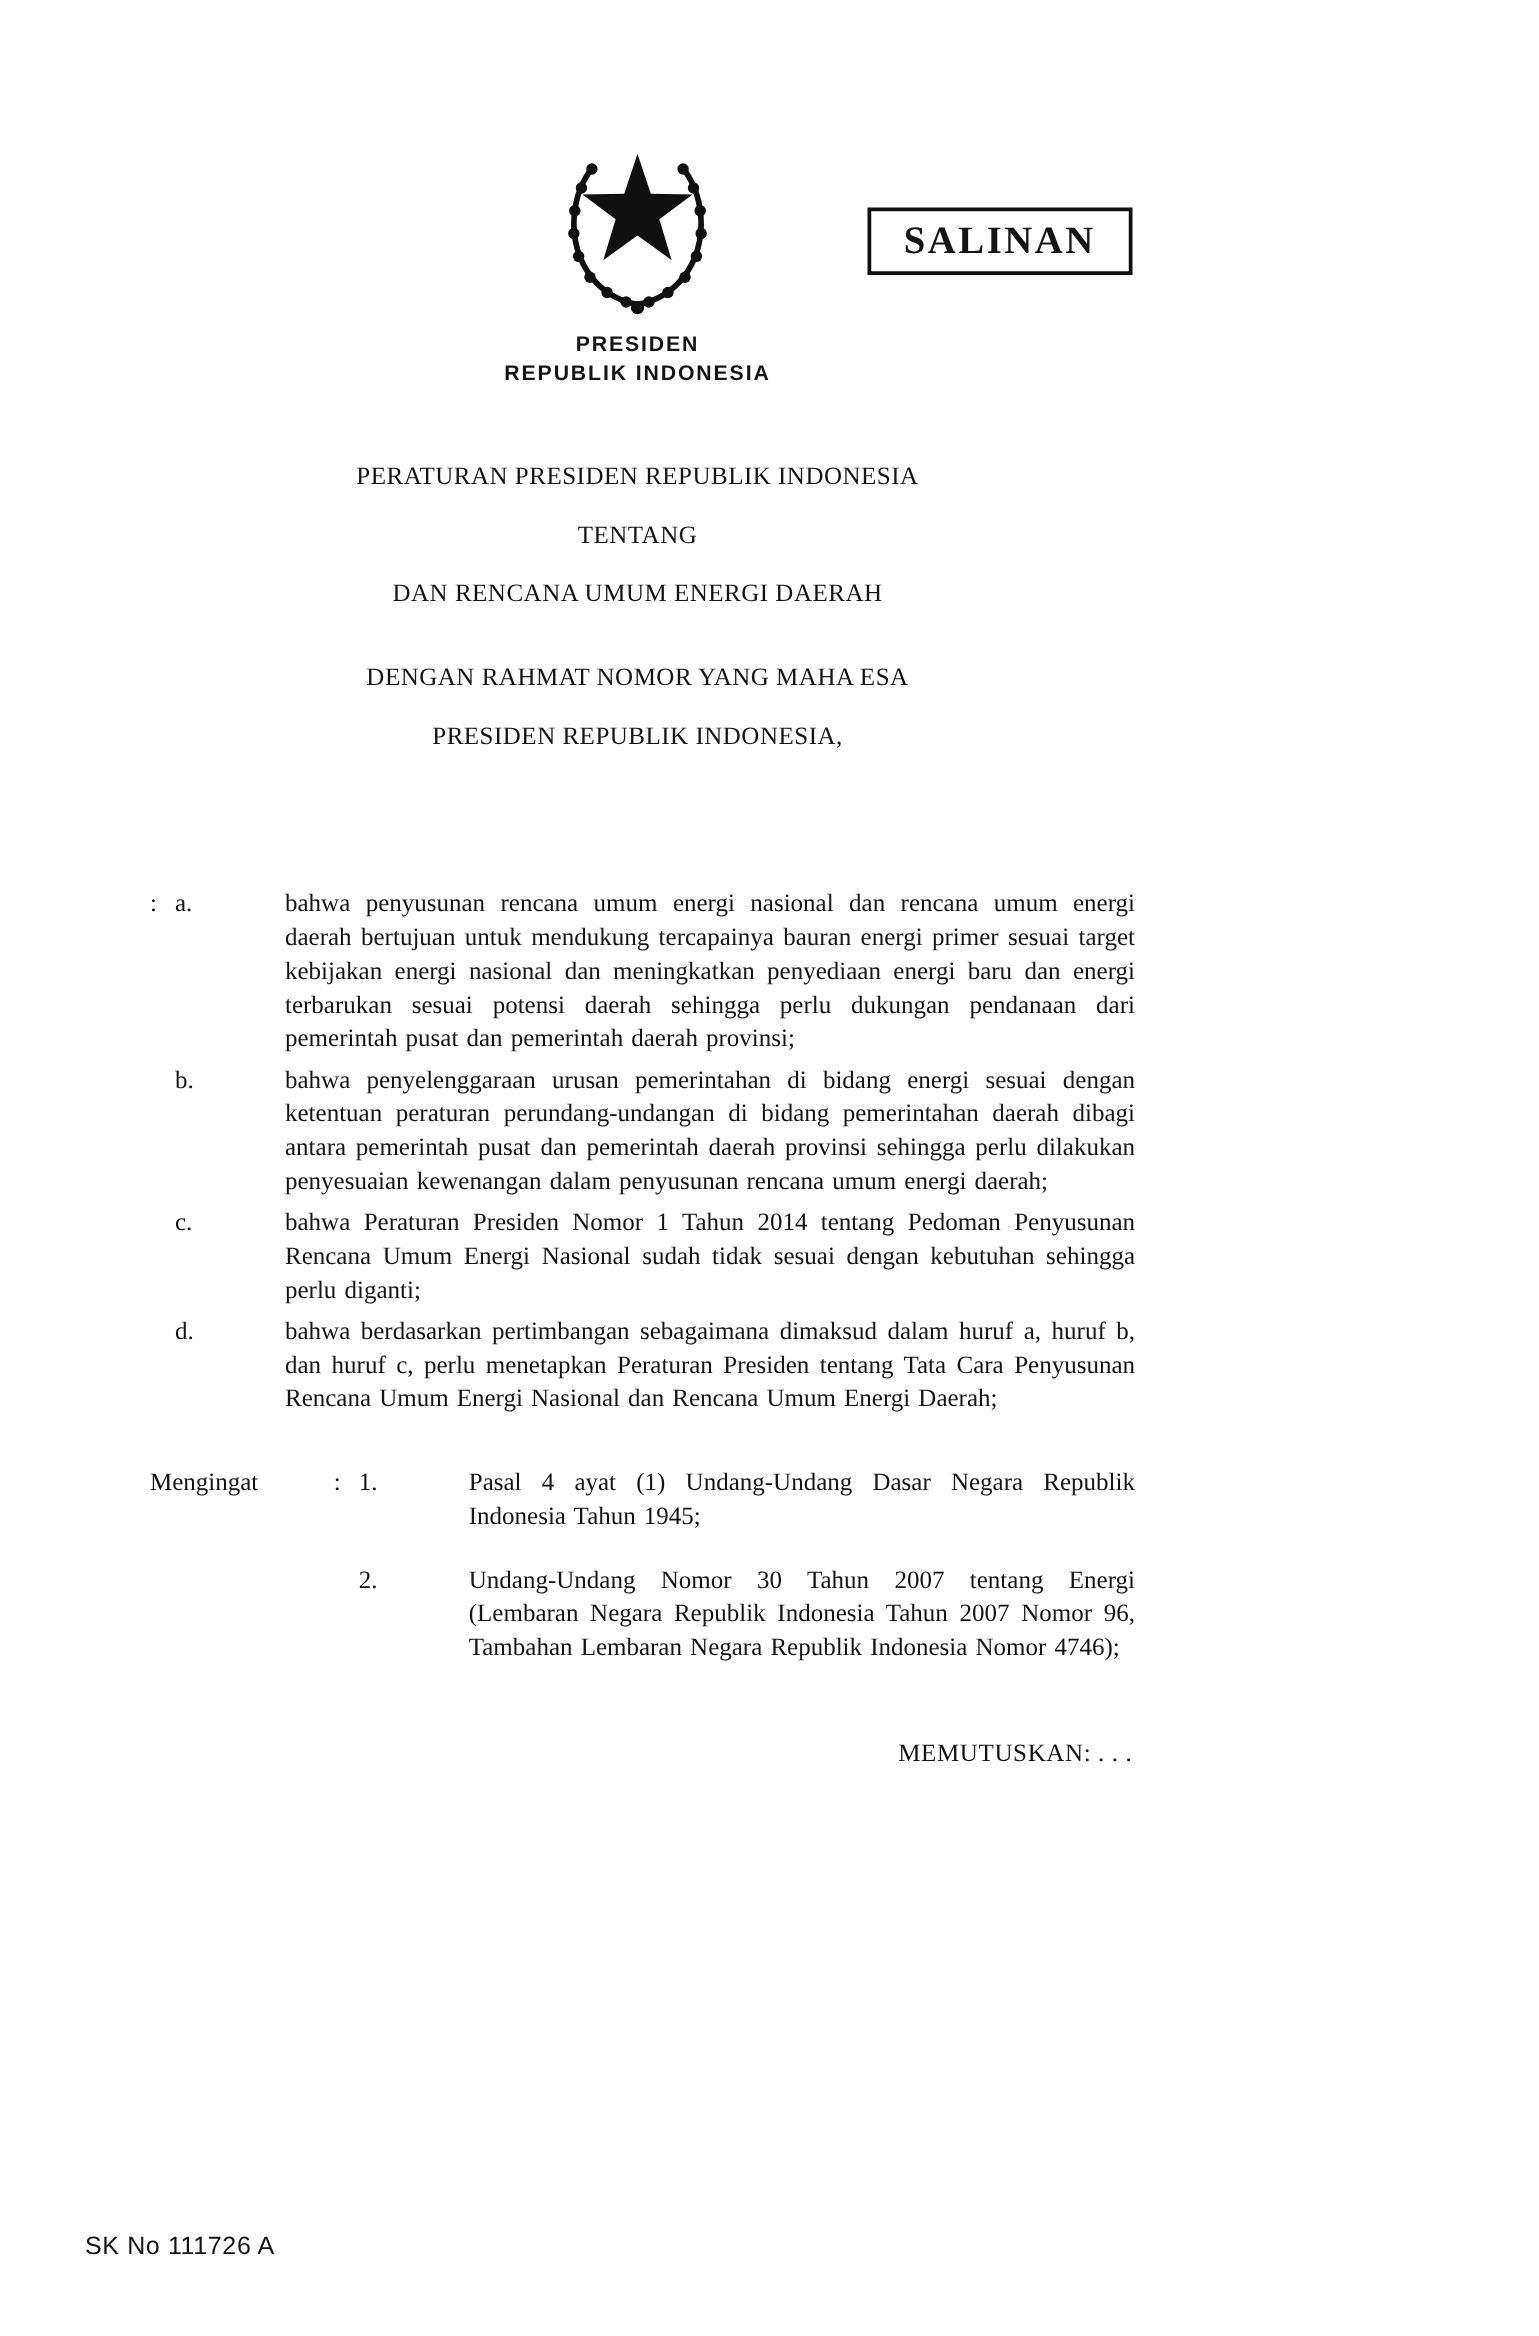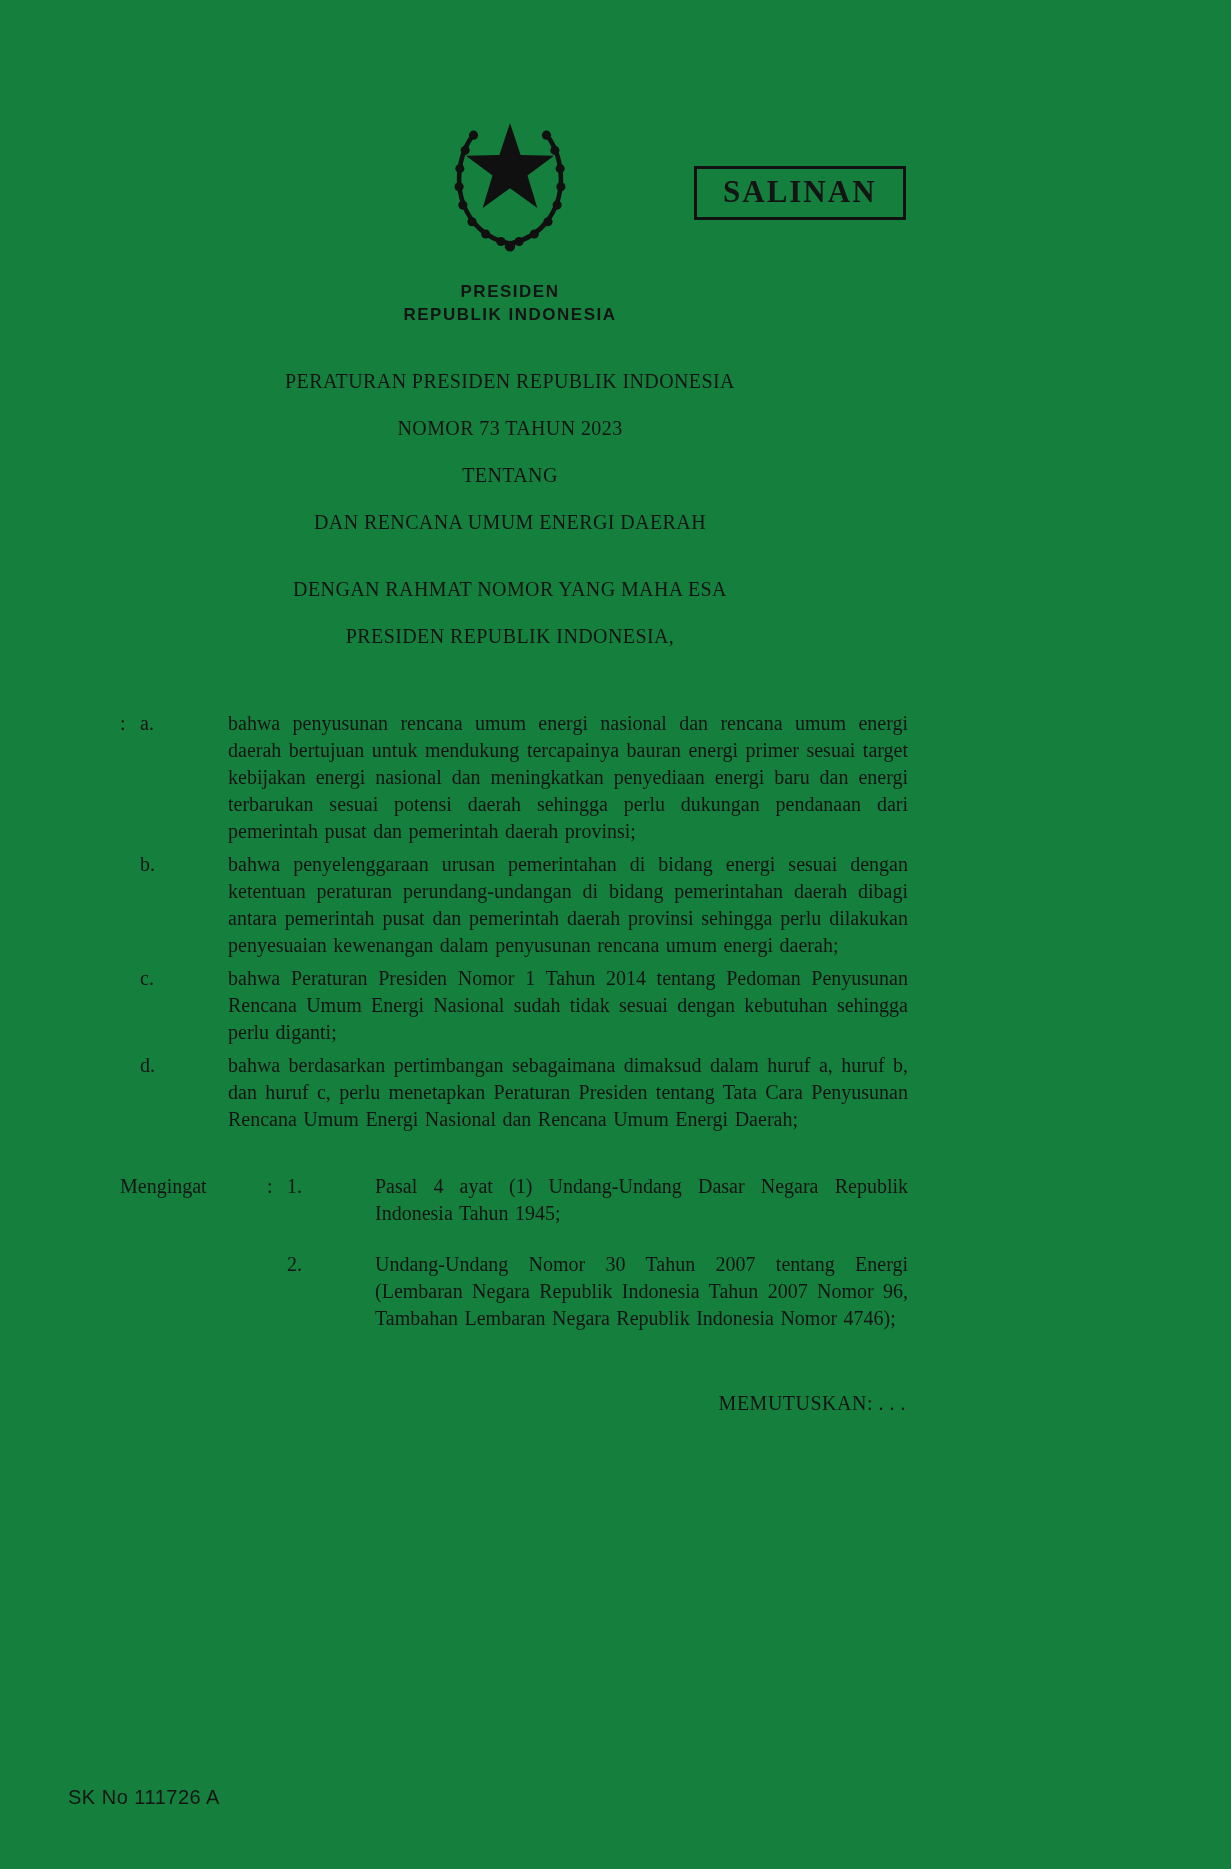--- a/index.html
+++ b/index.html
@@ -4,37 +4,37 @@
 <style>
   * { margin: 0; padding: 0; box-sizing: border-box; }
   html, body { background: #e9e9e9; }
   body { font-family: "Liberation Serif", serif; }
 
   .page {
     position: relative;
     width: 1231px;
     height: 1869px;
     margin: 0 auto;
-    background: #15803d;
+    background: #ffffff;
     color: #141414;
     overflow: hidden;
   }
 
   .center-col {
     position: absolute;
     left: 0;
     width: 1020px;
     text-align: center;
   }
 
   .emblem-wrap { top: 100px; }
   .emblem-wrap svg { display: inline-block; }
 
   .letterhead-text {
-    top: 280px;
+    top: 264px;
     font-family: "Liberation Sans", sans-serif;
     font-weight: bold;
     font-size: 17px;
     letter-spacing: 1.5px;
     line-height: 23px;
   }
 
   .salinan-box {
     position: absolute;
     top: 166px;
@@ -132,21 +132,20 @@
     </span>
   </div>
 
   <div class="center-col letterhead-text">
     <div>PRESIDEN</div>
     <div>REPUBLIK INDONESIA</div>
   </div>
 
   <div class="center-col title-block">
     <div class="title-line">PERATURAN PRESIDEN REPUBLIK INDONESIA</div>
-    <div class="title-line">NOMOR 73 TAHUN 2023</div>
     <div class="title-line">TENTANG</div>
     <div class="title-line">DAN RENCANA UMUM ENERGI DAERAH</div>
     <div class="title-line gap-top">DENGAN RAHMAT NOMOR YANG MAHA ESA</div>
     <div class="title-line">PRESIDEN REPUBLIK INDONESIA,</div>
   </div>
 
   <div class="doc-body">
 
     <div class="clause">
       <div class="clause-sep">:</div>

